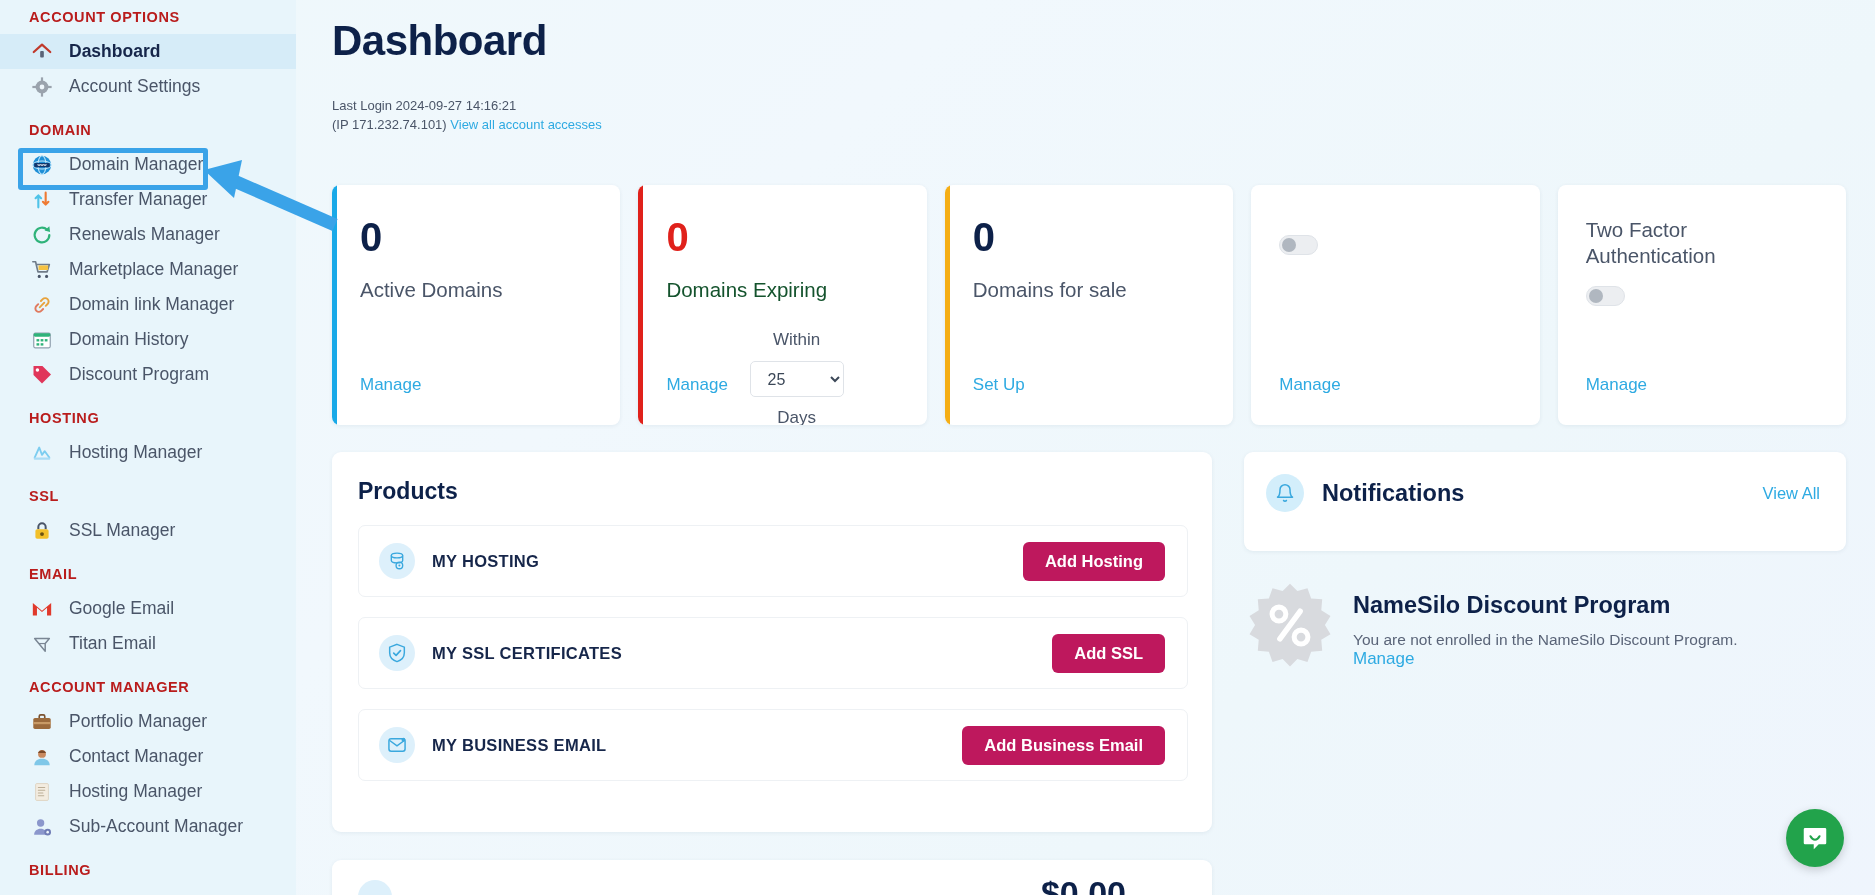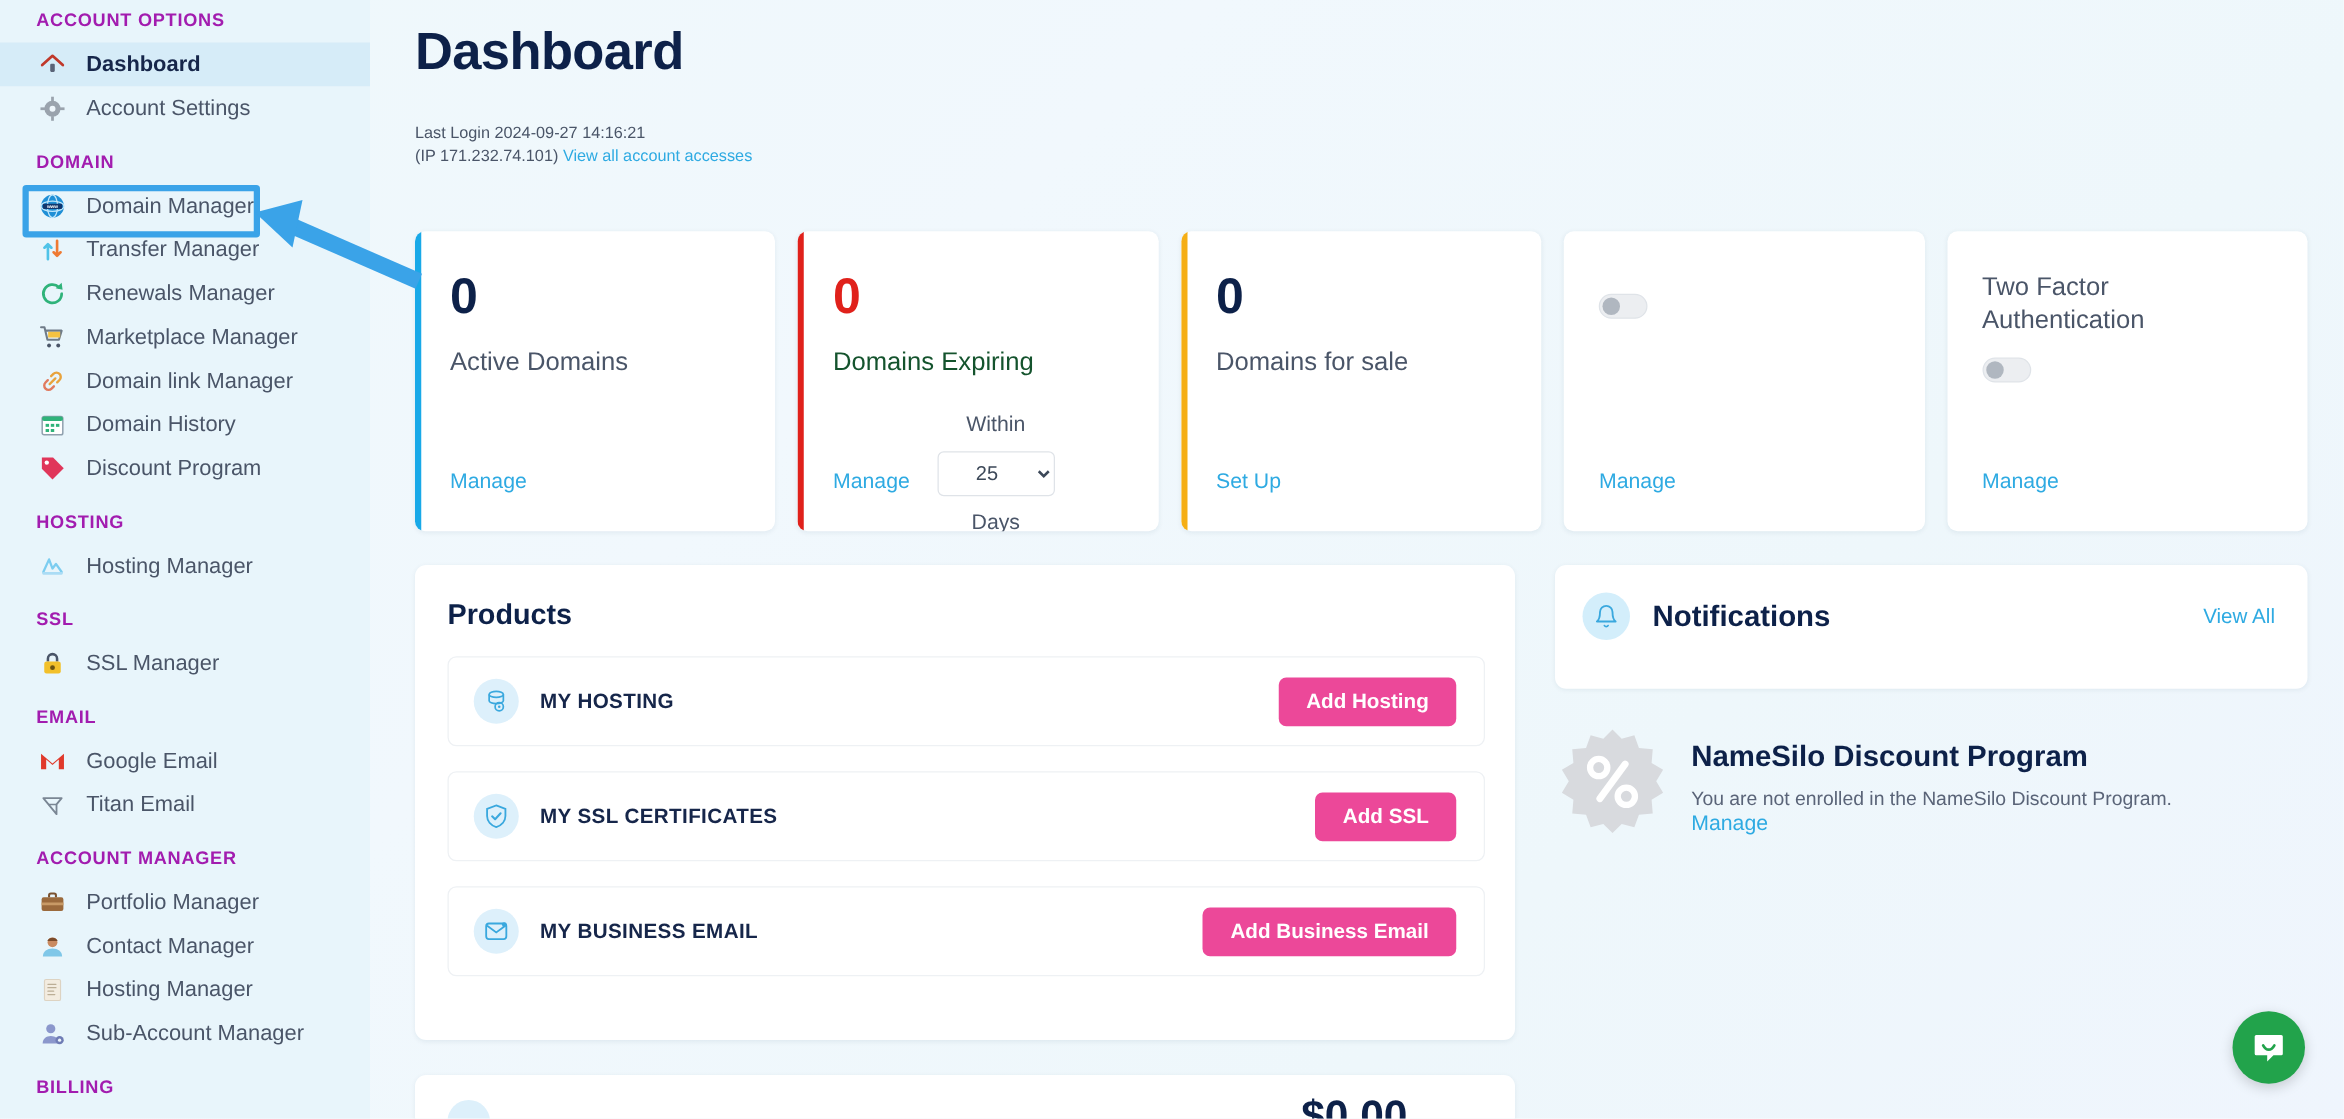--- a/index.html
+++ b/index.html
@@ -17,21 +17,21 @@
   #sidebar {
     position: absolute; left: 0; top: 0;
     width: 296px; height: 895px;
     background: #e8f5fb;
     overflow: hidden;
   }
   .nav-group-title {
     font-size: 14.5px;
     font-weight: bold;
     letter-spacing: 0.6px;
-    color: #a21caf;
+    color: #b91c1c;
     padding: 0 0 0 29px;
   }
   .nav-item {
     display: flex;
     align-items: center;
     height: 35px;
     padding-left: 29px;
     cursor: pointer;
   }
   .nav-item.active { background: #d6ecf8; }
@@ -104,21 +104,21 @@
     margin-top: 28px;
     font-size: 17px; color: #4a5568; flex-direction: column;
   }
   .within-row select {
     width: 94px; height: 36px;
     border: 1px solid #dfe3e8;
     border-radius: 5px;
     background: #fff;
     font-size: 16px;
     color: #3c4858;
-    padding-left: 26px;
+    padding-left: 13px;
     font-family: "Liberation Sans", sans-serif;
     cursor: pointer;
   }
   .plain-card {
     flex: 1 1 0;
     background: #ffffff;
     border-radius: 8px;
     box-shadow: 0 1px 4px rgba(20,50,90,0.07);
     position: relative;
     padding: 32px 0 0 28px;
@@ -168,21 +168,21 @@
   }
   .prod-label {
     margin-left: 17px;
     font-size: 16.5px;
     font-weight: bold;
     color: #16264a;
     letter-spacing: 0.3px;
     flex: 1 1 auto;
   }
   .prod-btn {
-    background: #ec4899;
+    background: #be185d;
     color: #fff;
     border: none;
     border-radius: 6px;
     height: 39px;
     padding: 0 22px;
     font-size: 16.5px;
     font-weight: bold;
     font-family: "Liberation Sans", sans-serif;
     cursor: pointer;
     white-space: nowrap;

